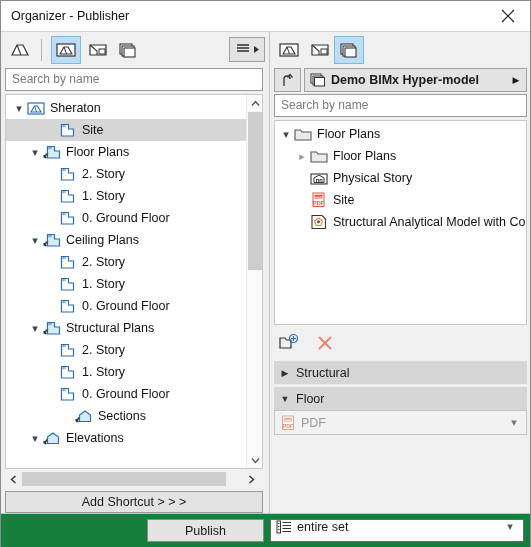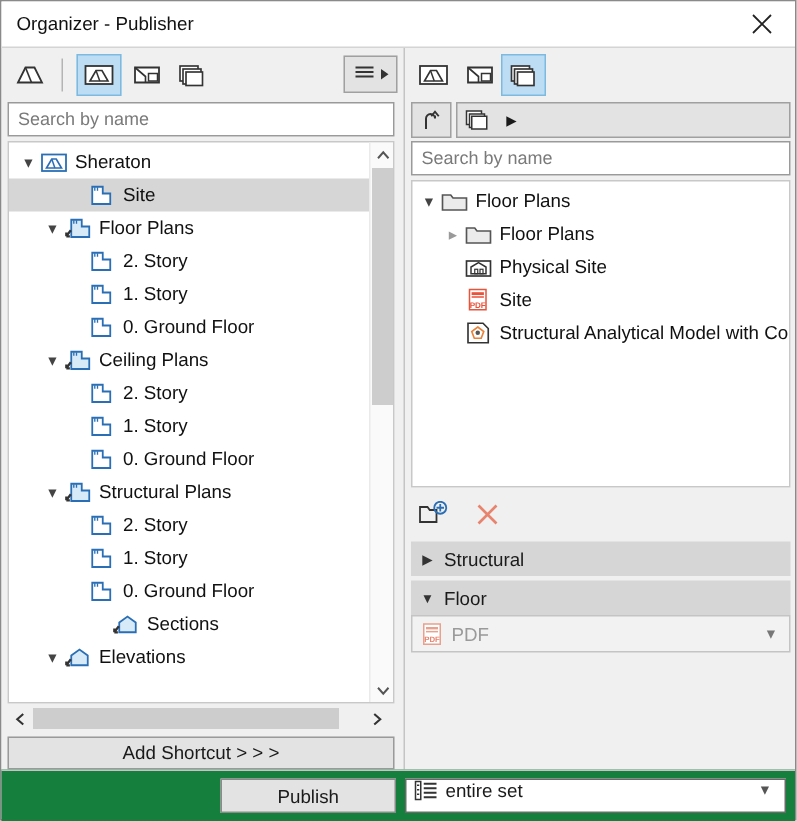--- a/index.html
+++ b/index.html
@@ -491,20 +491,21 @@
           </svg>
       </div>
       <div class="crumb-main">
         <span class="ic">
           <svg width="16" height="14" viewBox="0 0 16 14">
               <rect x="1" y="1" width="10" height="9" fill="#fff" stroke="#333" stroke-width="1"></rect>
               <rect x="3" y="3" width="10" height="9" fill="#fff" stroke="#333" stroke-width="1"></rect>
               <rect x="4.5" y="4.5" width="10" height="8.5" fill="#fff" stroke="#333" stroke-width="1"></rect>
             </svg>
         </span>
+        <span class="lb">Demo BIMx Hyper-model</span>
         <span class="ar">▶</span>
       </div>
     </div>
 
     <div class="search-box-r">Search by name</div>
 
     <div class="tree-r">
       <div id="right-tree-rows">
           <div class="trow" style="top: 2px; width: 250px;">
             <span style="width:4px;flex:0 0 4px"></span>
@@ -530,21 +531,21 @@
             <span style="width:20px;flex:0 0 20px"></span>
             <span class="chev"></span>
             <span class="ticon">
               <svg width="18" height="15" viewBox="0 0 18 15">
                 <rect x="1" y="3" width="16" height="10" fill="#fff" stroke="#333" stroke-width="1.1"></rect>
                 <path d="M4 11.5 L4 7 L9 4 L14 7 L14 11.5 Z" fill="none" stroke="#333" stroke-width="1"></path>
                 <rect x="6.5" y="8.5" width="2" height="3" fill="none" stroke="#333" stroke-width="0.8"></rect>
                 <rect x="10" y="8.5" width="2" height="3" fill="none" stroke="#333" stroke-width="0.8"></rect>
               </svg>
             </span>
-            <span class="tlabel">Physical Site</span>
+            <span class="tlabel">Physical Story</span>
           </div>
           <div class="trow" style="top: 68px; width: 250px;">
             <span style="width:20px;flex:0 0 20px"></span>
             <span class="chev"></span>
             <span class="ticon">
               <svg width="16" height="16" viewBox="0 0 16 16">
                 <rect x="2" y="1" width="11" height="13.5" fill="#fff" stroke="#e8533a" stroke-width="1"></rect>
                 <rect x="3.4" y="2.8" width="8.2" height="1.9" fill="#e8533a"></rect>
                 <rect x="3.4" y="5.5" width="8.2" height="1" fill="#e8533a"></rect>
                 <text x="7.5" y="13.2" font-size="5.4" fill="#e8533a" text-anchor="middle" font-family="Liberation Sans, sans-serif" font-weight="bold">PDF</text>

